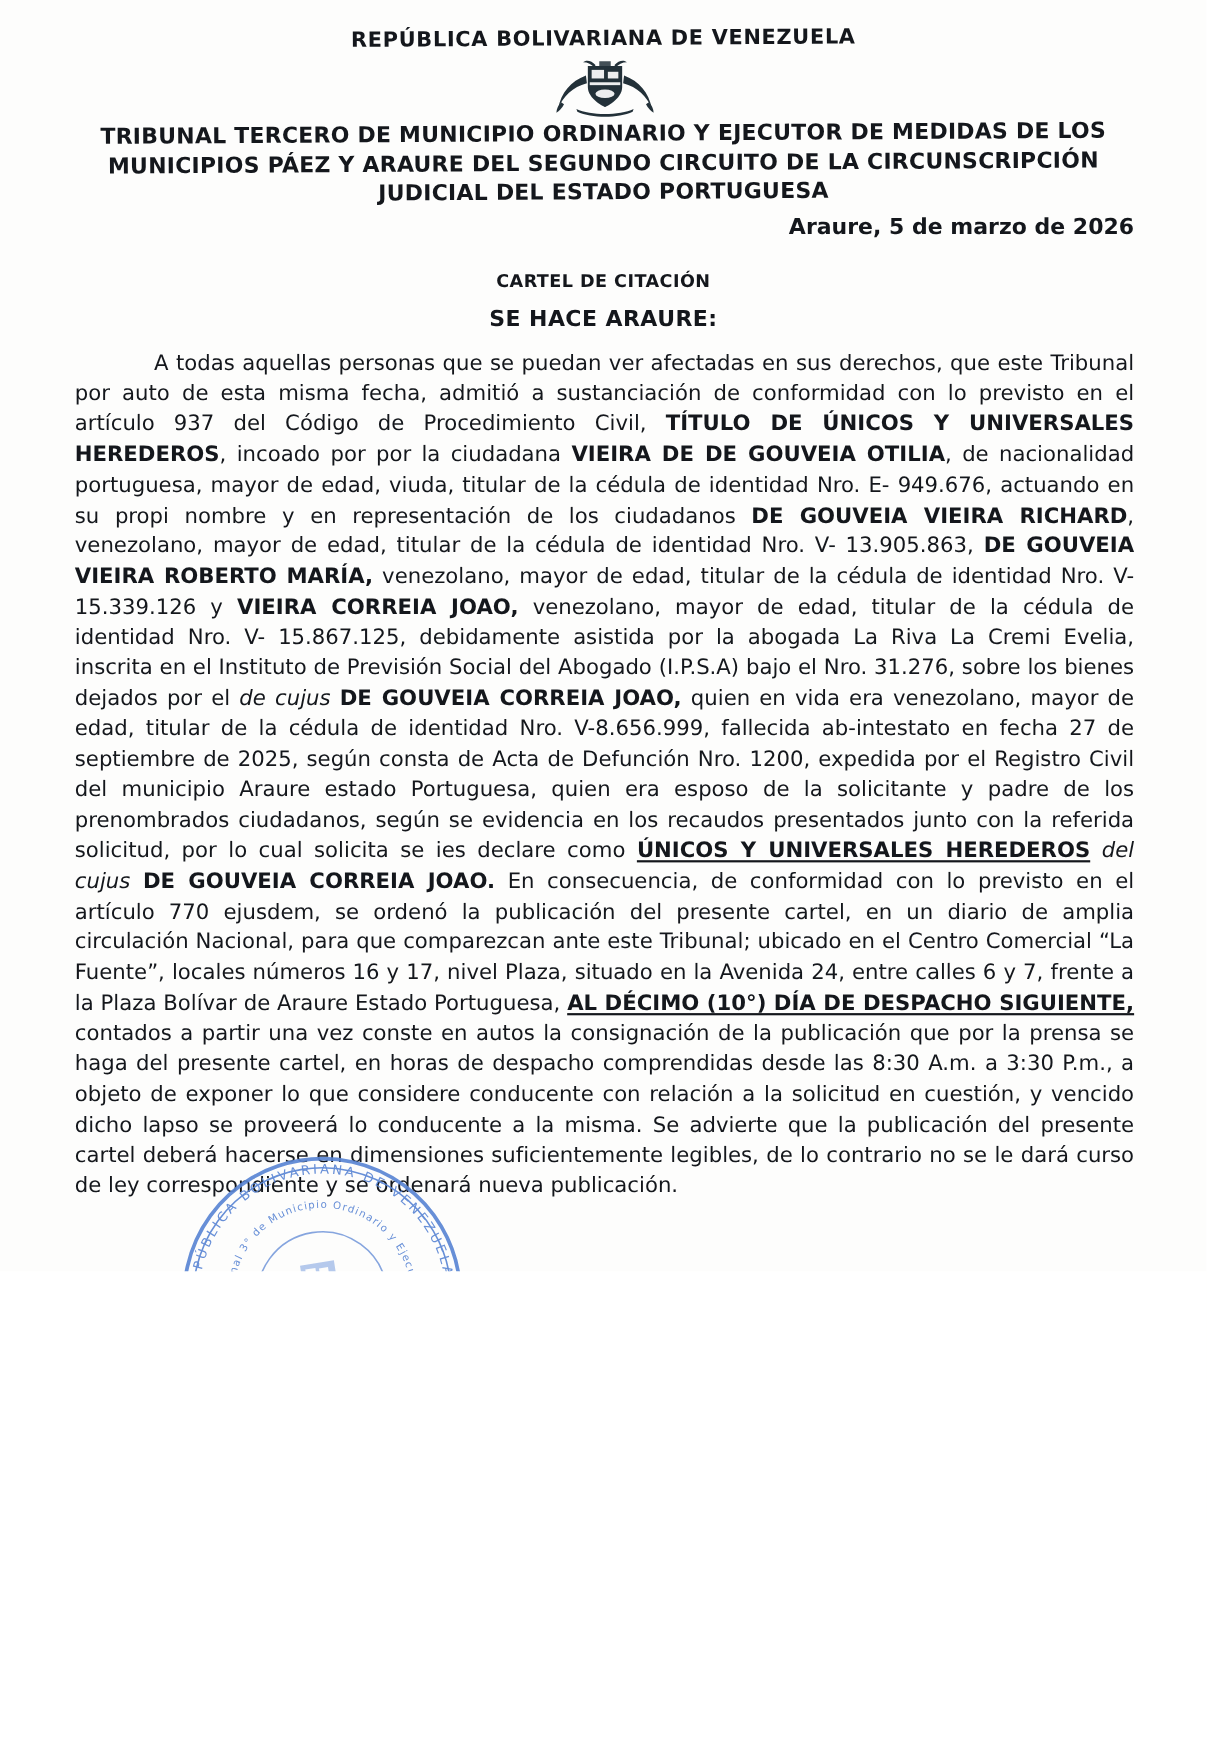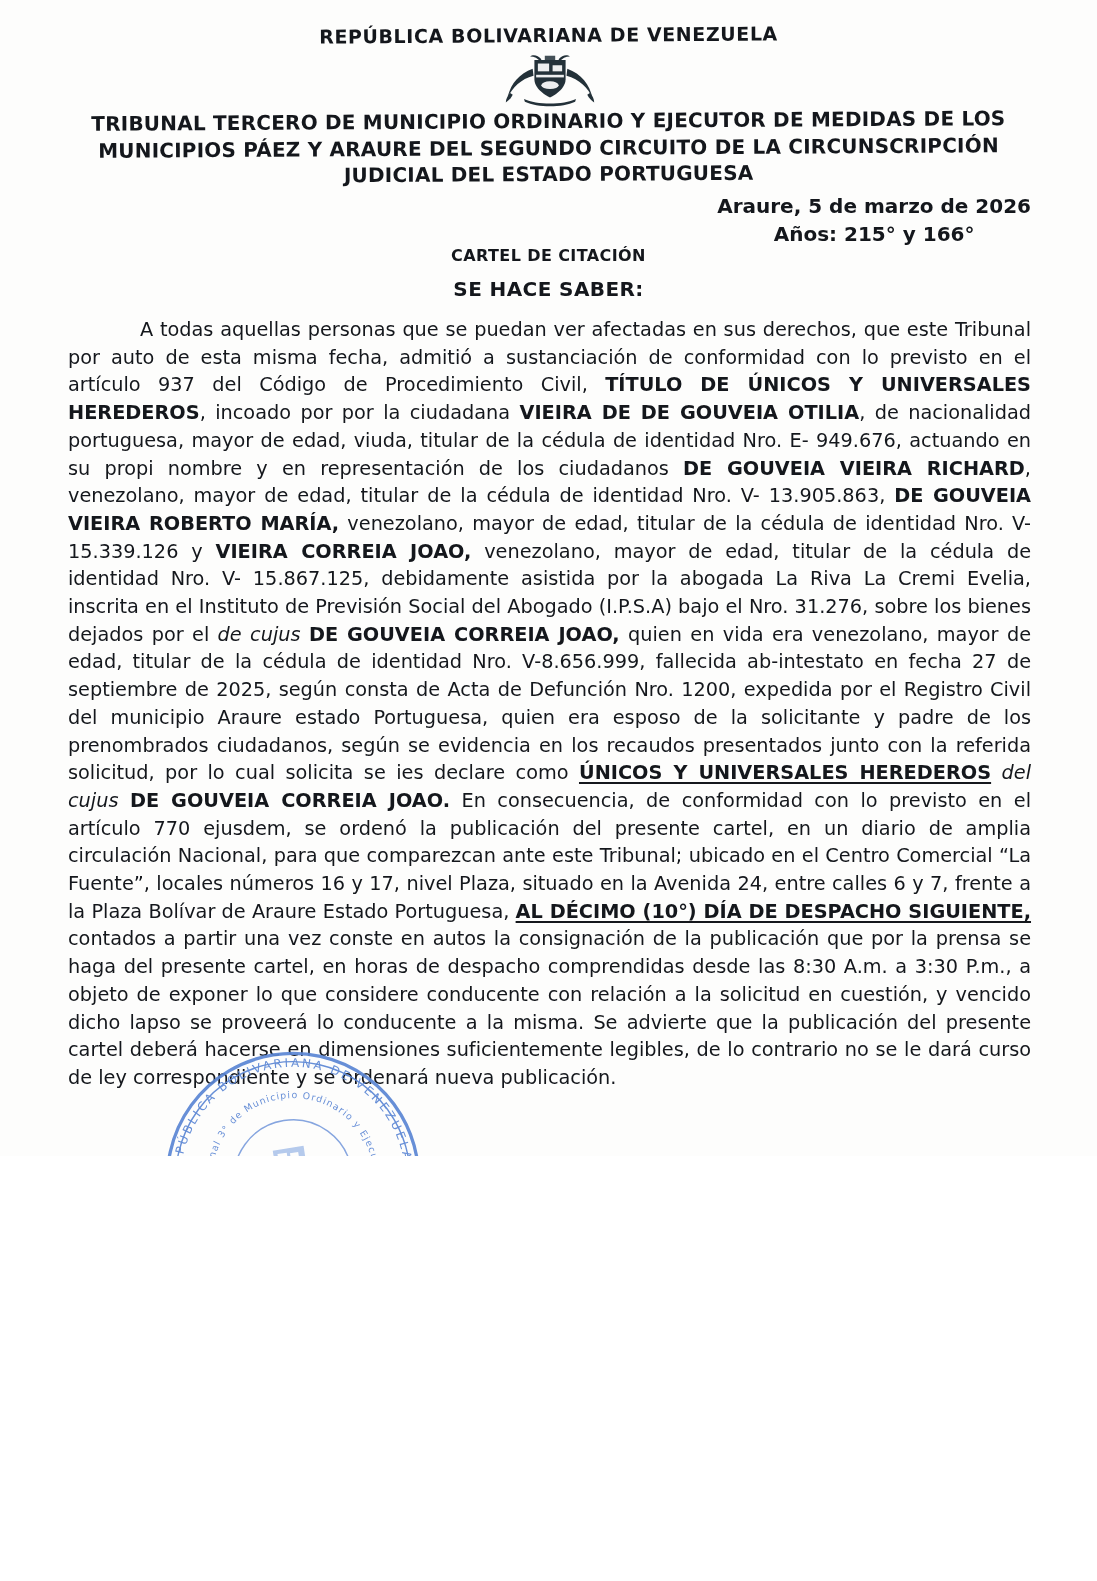--- a/index.html
+++ b/index.html
@@ -85,25 +85,24 @@
   </svg>
 
   <div class="hdr tribunal">
     <div>TRIBUNAL TERCERO DE MUNICIPIO ORDINARIO Y EJECUTOR DE MEDIDAS DE LOS</div>
     <div>MUNICIPIOS PÁEZ Y ARAURE DEL SEGUNDO CIRCUITO DE LA CIRCUNSCRIPCIÓN</div>
     <div>JUDICIAL DEL ESTADO PORTUGUESA</div>
   </div>
 
   <div class="dateblock">
     <div>Araure, 5 de marzo de 2026</div>
-    <div>Años: 215° y 166°</div>
   </div>
 
   <div class="hdr doc-title">CARTEL DE CITACIÓN</div>
-  <div class="hdr doc-subtitle">SE HACE SABER:</div>
+  <div class="hdr doc-subtitle">SE HACE ARAURE:</div>
 
   <p class="body-text"><span>A todas aquellas personas que se puedan ver afectadas en sus derechos, que este Tribunal por auto de esta misma fecha, admitió a sustanciación de conformidad con lo previsto en el artículo 937 del Código de Procedimiento Civil, </span><span class="b">TÍTULO DE ÚNICOS Y UNIVERSALES HEREDEROS</span><span>, incoado por por la ciudadana </span><span class="b">VIEIRA DE DE GOUVEIA OTILIA</span><span>, de nacionalidad portuguesa, mayor de edad, viuda, titular de la cédula de identidad Nro. E- 949.676, actuando en su propi nombre y en representación de los ciudadanos </span><span class="b">DE GOUVEIA VIEIRA RICHARD</span><span>, venezolano, mayor de edad, titular de la cédula de identidad Nro. V- 13.905.863, </span><span class="b">DE GOUVEIA VIEIRA ROBERTO MARÍA,</span><span> venezolano, mayor de edad, titular de la cédula de identidad Nro. V- 15.339.126 y </span><span class="b">VIEIRA CORREIA JOAO,</span><span> venezolano, mayor de edad, titular de la cédula de identidad Nro. V- 15.867.125, debidamente asistida por la abogada La Riva La Cremi Evelia, inscrita en el Instituto de Previsión Social del Abogado (I.P.S.A) bajo el Nro. 31.276, sobre los bienes dejados por el </span><span class="i">de cujus </span><span class="b">DE GOUVEIA CORREIA JOAO,</span><span> quien en vida era venezolano, mayor de edad, titular de la cédula de identidad Nro. V-8.656.999, fallecida ab-intestato en fecha 27 de septiembre de 2025, según consta de Acta de Defunción Nro. 1200, expedida por el Registro Civil del municipio Araure estado Portuguesa, quien era esposo de la solicitante y padre de los prenombrados ciudadanos, según se evidencia en los recaudos presentados junto con la referida solicitud, por lo cual solicita se ies declare como </span><span class="b u">ÚNICOS Y UNIVERSALES HEREDEROS</span><span class="i"> del cujus </span><span class="b">DE GOUVEIA CORREIA JOAO.</span><span> En consecuencia, de conformidad con lo previsto en el artículo 770 ejusdem, se ordenó la publicación del presente cartel, en un diario de amplia circulación Nacional, para que comparezcan ante este Tribunal; ubicado en el Centro Comercial “La Fuente”, locales números 16 y 17, nivel Plaza, situado en la Avenida 24, entre calles 6 y 7, frente a la Plaza Bolívar de Araure Estado Portuguesa, </span><span class="b u">AL DÉCIMO (10°) DÍA DE DESPACHO SIGUIENTE,</span><span> contados a partir una vez conste en autos la consignación de la publicación que por la prensa se haga del presente cartel, en horas de despacho comprendidas desde las 8:30 A.m. a 3:30 P.m., a objeto de exponer lo que considere conducente con relación a la solicitud en cuestión, y vencido dicho lapso se proveerá lo conducente a la misma. Se advierte que la publicación del presente cartel deberá hacerse en dimensiones suficientemente legibles, de lo contrario no se le dará curso de ley correspondiente y se ordenará nueva publicación.</span></p>
 
   <svg class="stamp abs" width="270" height="270" viewBox="0 0 260 260" aria-hidden="true">
     <defs>
       <path id="arcTop" d="M22,130 A108,108 0 1 1 238,130" fill="none"></path>
       <path id="arcBottom" d="M38,130 A92,92 0 0 0 222,130" fill="none"></path>
       <path id="arcInner" d="M52,130 A78,78 0 1 1 208,130" fill="none"></path>
     </defs>
     <g stroke="#5b86d4" fill="none">

